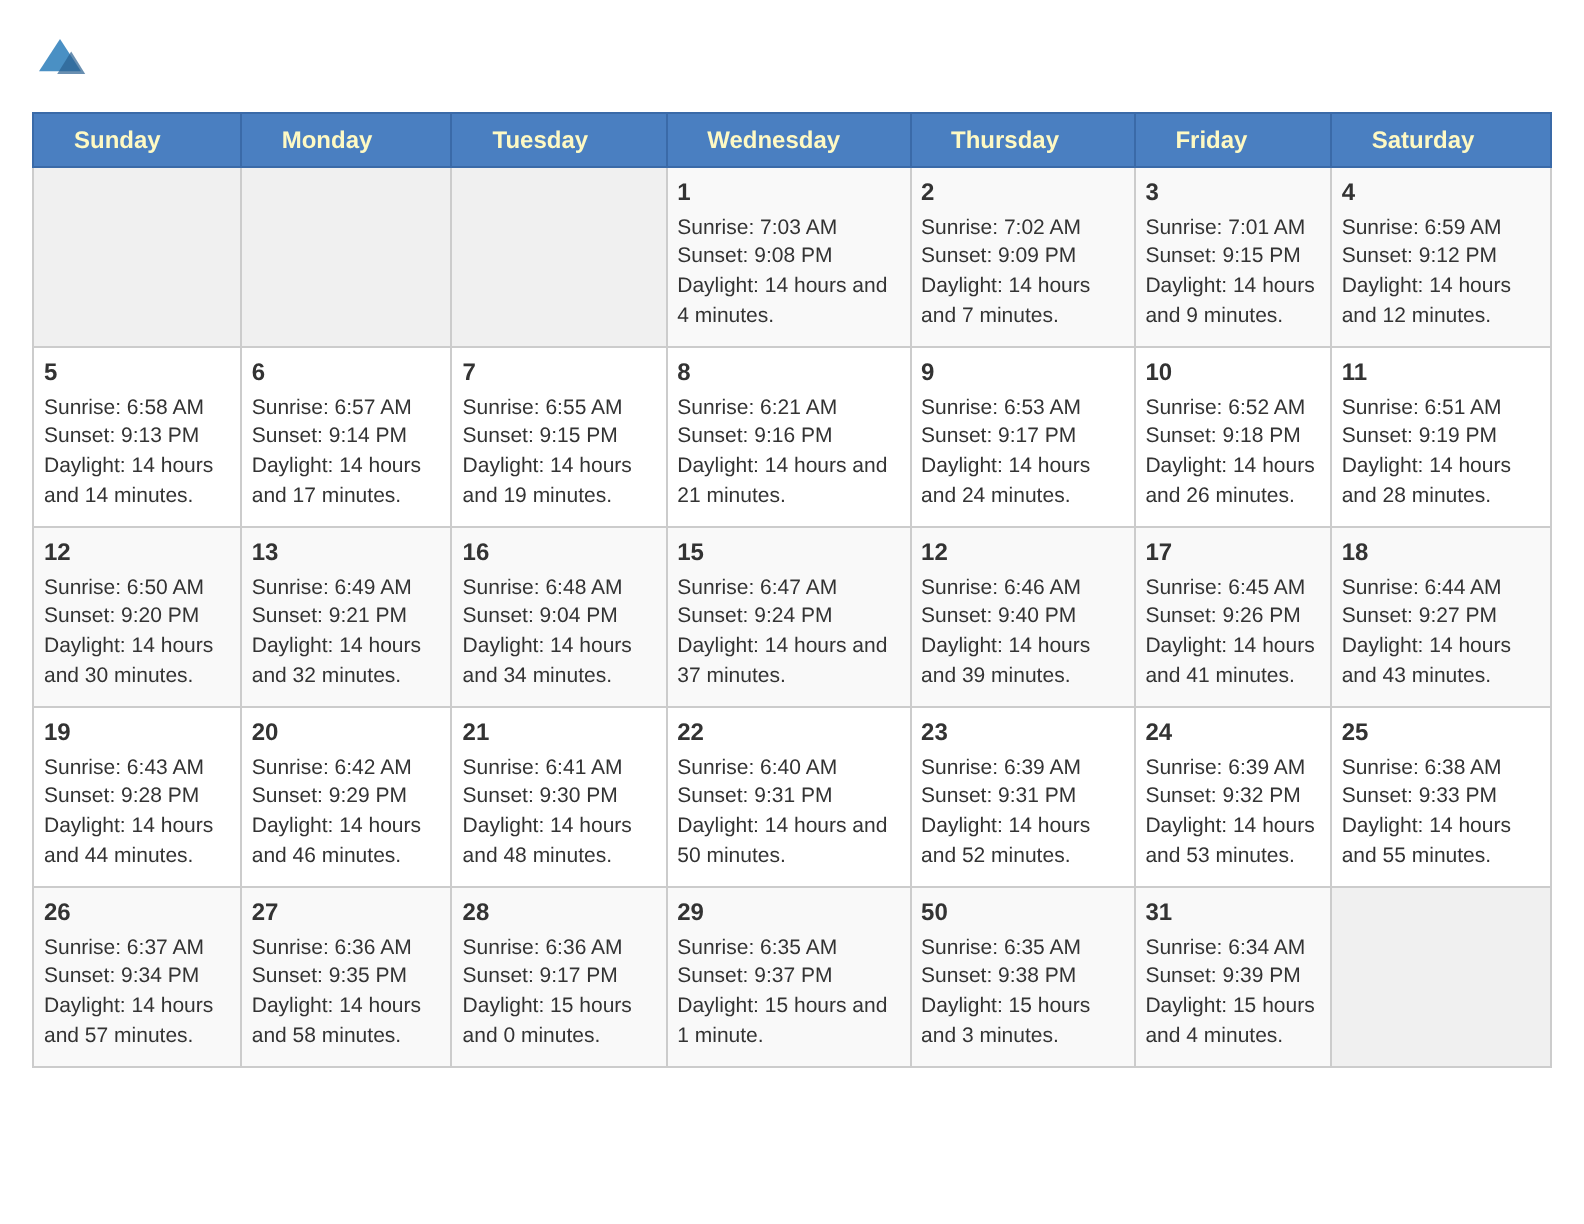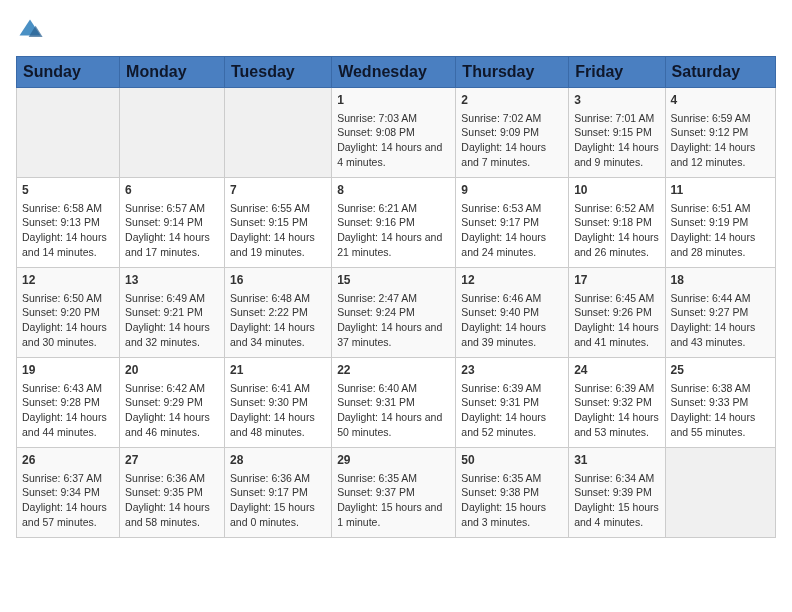--- a/index.html
+++ b/index.html
@@ -48,24 +48,24 @@
       font-size: 15px;
       color: #555;
     }
     table {
       width: 100%;
       border-collapse: collapse;
       font-size: 11px;
     }
     thead tr th {
       background-color: #4a7fc1;
-      color: #0f172a;
+      color: #fef9c3;
       text-align: left;
-      padding: 6px 6px;
-      font-size: 16px;
+      padding: 6px 20px;
+      font-size: 12px;
       font-weight: bold;
       border: 1px solid #3a6aa8;
     }
     tbody tr td {
       border: 1px solid #ccc;
       vertical-align: top;
       padding: 4px 5px;
       min-height: 80px;
       height: 90px;
       background: #fff;
@@ -136,22 +136,22 @@
         <td><span class="day-num">6</span><span>Sunrise: 6:57 AM</span><br><span>Sunset: 9:14 PM</span><br><span>Daylight: 14 hours and 17 minutes.</span></td>
         <td><span class="day-num">7</span><span>Sunrise: 6:55 AM</span><br><span>Sunset: 9:15 PM</span><br><span>Daylight: 14 hours and 19 minutes.</span></td>
         <td><span class="day-num">8</span><span>Sunrise: 6:21 AM</span><br><span>Sunset: 9:16 PM</span><br><span>Daylight: 14 hours and 21 minutes.</span></td>
         <td><span class="day-num">9</span><span>Sunrise: 6:53 AM</span><br><span>Sunset: 9:17 PM</span><br><span>Daylight: 14 hours and 24 minutes.</span></td>
         <td><span class="day-num">10</span><span>Sunrise: 6:52 AM</span><br><span>Sunset: 9:18 PM</span><br><span>Daylight: 14 hours and 26 minutes.</span></td>
         <td><span class="day-num">11</span><span>Sunrise: 6:51 AM</span><br><span>Sunset: 9:19 PM</span><br><span>Daylight: 14 hours and 28 minutes.</span></td>
       </tr>
       <tr>
         <td><span class="day-num">12</span><span>Sunrise: 6:50 AM</span><br><span>Sunset: 9:20 PM</span><br><span>Daylight: 14 hours and 30 minutes.</span></td>
         <td><span class="day-num">13</span><span>Sunrise: 6:49 AM</span><br><span>Sunset: 9:21 PM</span><br><span>Daylight: 14 hours and 32 minutes.</span></td>
-        <td><span class="day-num">16</span><span>Sunrise: 6:48 AM</span><br><span>Sunset: 2:22 PM</span><br><span>Daylight: 14 hours and 34 minutes.</span></td>
-        <td><span class="day-num">15</span><span>Sunrise: 2:47 AM</span><br><span>Sunset: 9:24 PM</span><br><span>Daylight: 14 hours and 37 minutes.</span></td>
+        <td><span class="day-num">16</span><span>Sunrise: 6:48 AM</span><br><span>Sunset: 9:04 PM</span><br><span>Daylight: 14 hours and 34 minutes.</span></td>
+        <td><span class="day-num">15</span><span>Sunrise: 6:47 AM</span><br><span>Sunset: 9:24 PM</span><br><span>Daylight: 14 hours and 37 minutes.</span></td>
         <td><span class="day-num">12</span><span>Sunrise: 6:46 AM</span><br><span>Sunset: 9:40 PM</span><br><span>Daylight: 14 hours and 39 minutes.</span></td>
         <td><span class="day-num">17</span><span>Sunrise: 6:45 AM</span><br><span>Sunset: 9:26 PM</span><br><span>Daylight: 14 hours and 41 minutes.</span></td>
         <td><span class="day-num">18</span><span>Sunrise: 6:44 AM</span><br><span>Sunset: 9:27 PM</span><br><span>Daylight: 14 hours and 43 minutes.</span></td>
       </tr>
       <tr>
         <td><span class="day-num">19</span><span>Sunrise: 6:43 AM</span><br><span>Sunset: 9:28 PM</span><br><span>Daylight: 14 hours and 44 minutes.</span></td>
         <td><span class="day-num">20</span><span>Sunrise: 6:42 AM</span><br><span>Sunset: 9:29 PM</span><br><span>Daylight: 14 hours and 46 minutes.</span></td>
         <td><span class="day-num">21</span><span>Sunrise: 6:41 AM</span><br><span>Sunset: 9:30 PM</span><br><span>Daylight: 14 hours and 48 minutes.</span></td>
         <td><span class="day-num">22</span><span>Sunrise: 6:40 AM</span><br><span>Sunset: 9:31 PM</span><br><span>Daylight: 14 hours and 50 minutes.</span></td>
         <td><span class="day-num">23</span><span>Sunrise: 6:39 AM</span><br><span>Sunset: 9:31 PM</span><br><span>Daylight: 14 hours and 52 minutes.</span></td>

